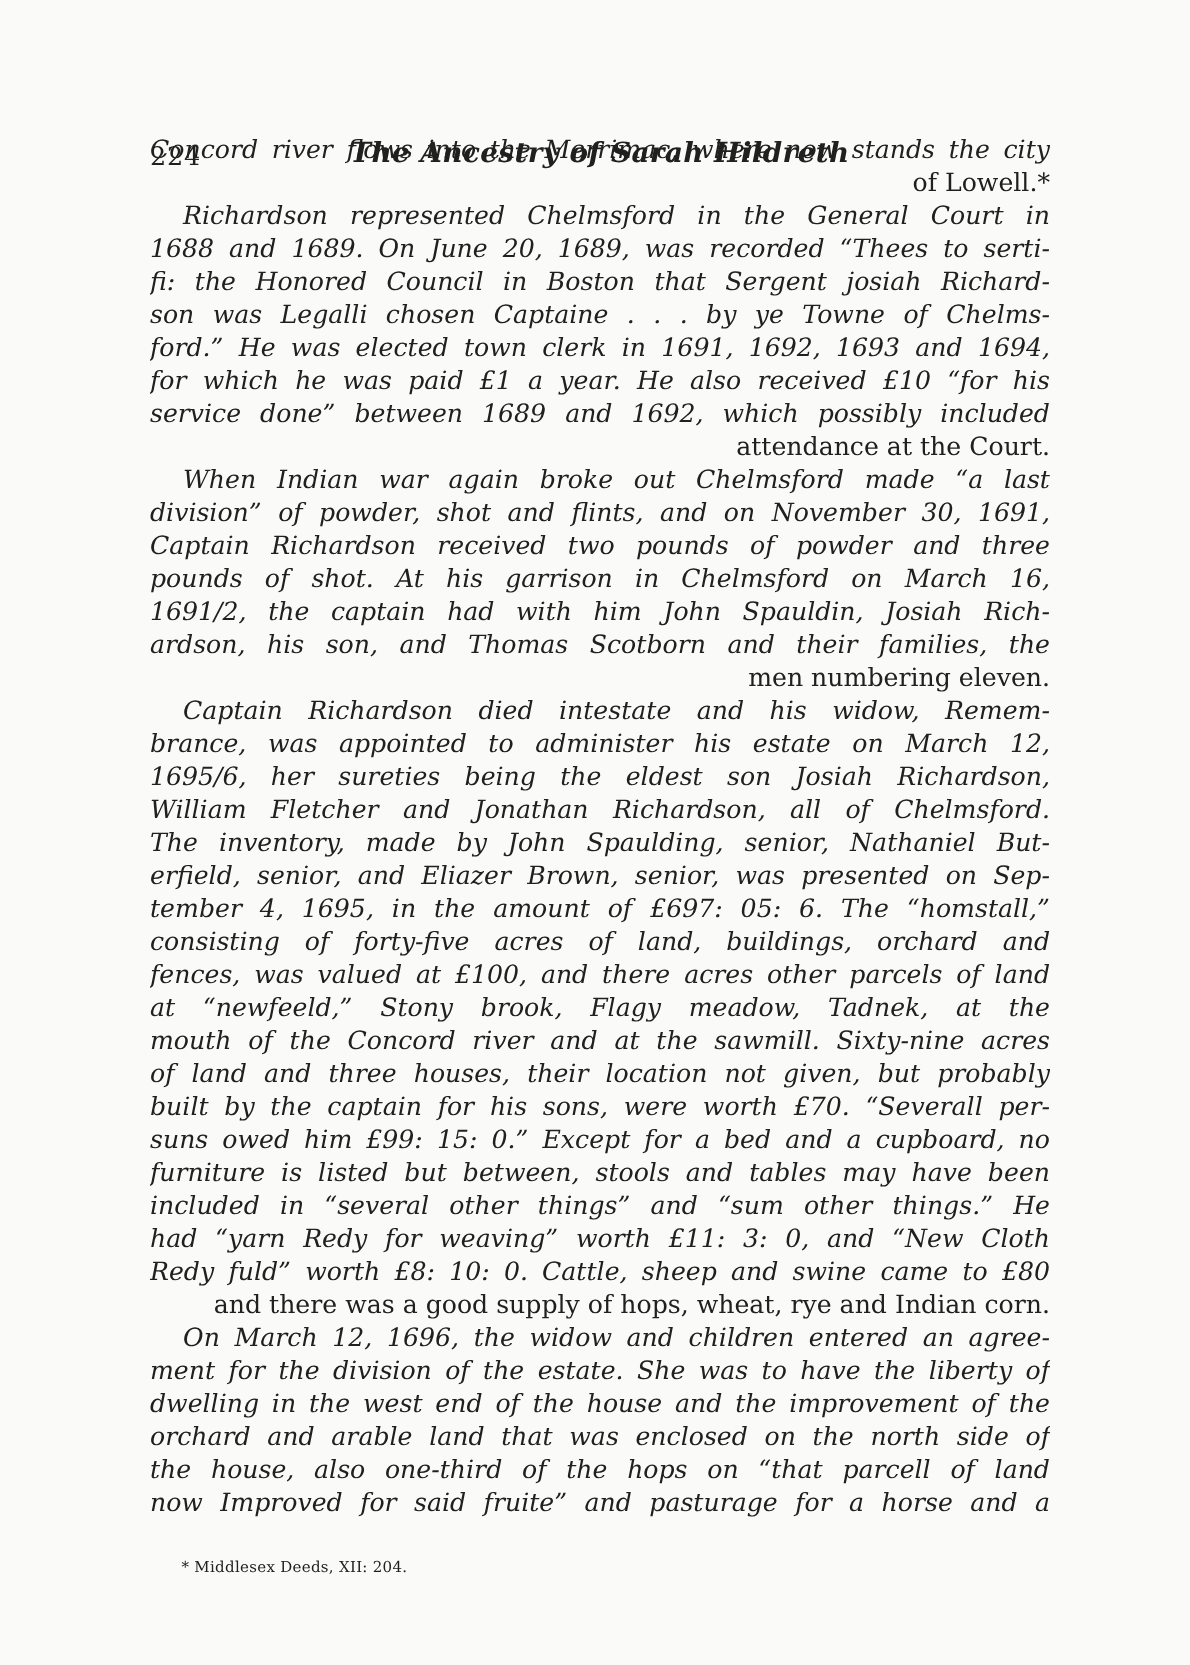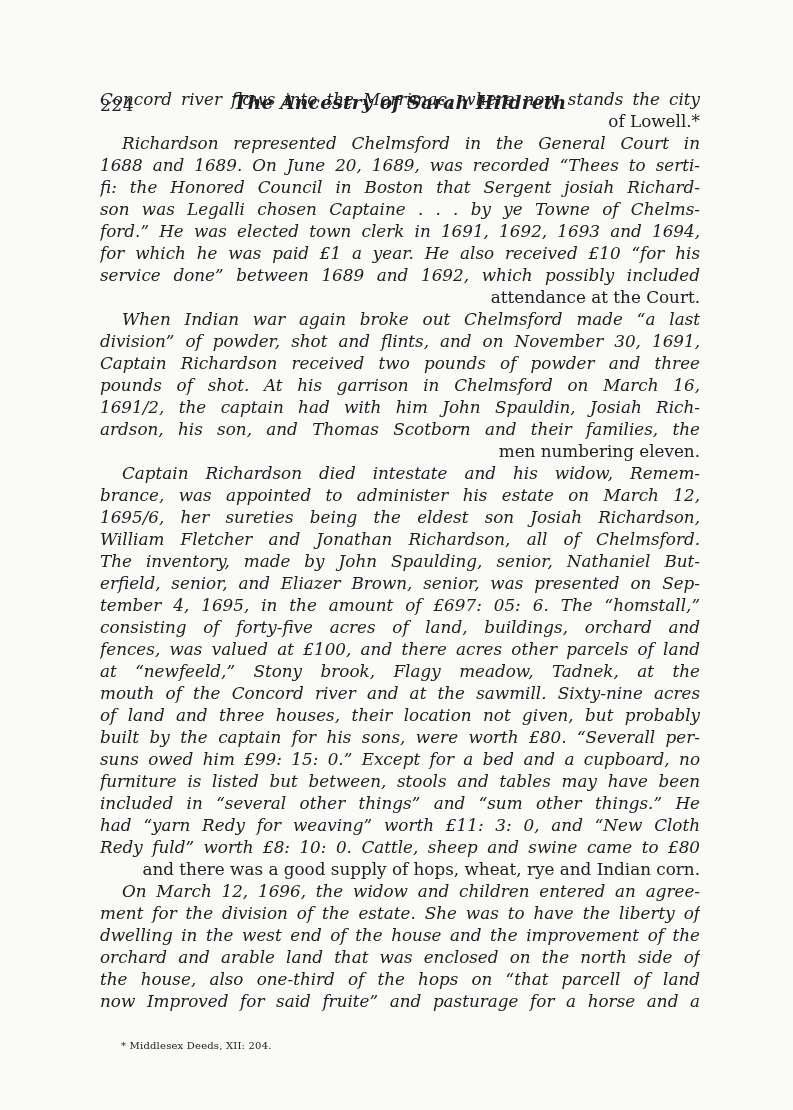--- a/index.html
+++ b/index.html
@@ -109,21 +109,21 @@
         <div class="line just">1695/6, her sureties being the eldest son Josiah Richardson,</div>
         <div class="line just">William Fletcher and Jonathan Richardson, all of Chelmsford.</div>
         <div class="line just">The inventory, made by John Spaulding, senior, Nathaniel But-</div>
         <div class="line just">erfield, senior, and Eliazer Brown, senior, was presented on Sep-</div>
         <div class="line just">tember 4, 1695, in the amount of £697: 05: 6. The “homstall,”</div>
         <div class="line just">consisting of forty-five acres of land, buildings, orchard and</div>
         <div class="line just">fences, was valued at £100, and there acres other parcels of land</div>
         <div class="line just">at “newfeeld,” Stony brook, Flagy meadow, Tadnek, at the</div>
         <div class="line just">mouth of the Concord river and at the sawmill. Sixty-nine acres</div>
         <div class="line just">of land and three houses, their location not given, but probably</div>
-        <div class="line just">built by the captain for his sons, were worth £80. “Severall per-</div>
+        <div class="line just">built by the captain for his sons, were worth £70. “Severall per-</div>
         <div class="line just">suns owed him £99: 15: 0.” Except for a bed and a cupboard, no</div>
         <div class="line just">furniture is listed but between, stools and tables may have been</div>
         <div class="line just">included in “several other things” and “sum other things.” He</div>
         <div class="line just">had “yarn Redy for weaving” worth £11: 3: 0, and “New Cloth</div>
         <div class="line just">Redy fuld” worth £8: 10: 0. Cattle, sheep and swine came to £80</div>
         <div class="line last">and there was a good supply of hops, wheat, rye and Indian corn.</div>
       </div>
       <div class="para indent">
         <div class="line just first">On March 12, 1696, the widow and children entered an agree-</div>
         <div class="line just">ment for the division of the estate. She was to have the liberty of</div>

